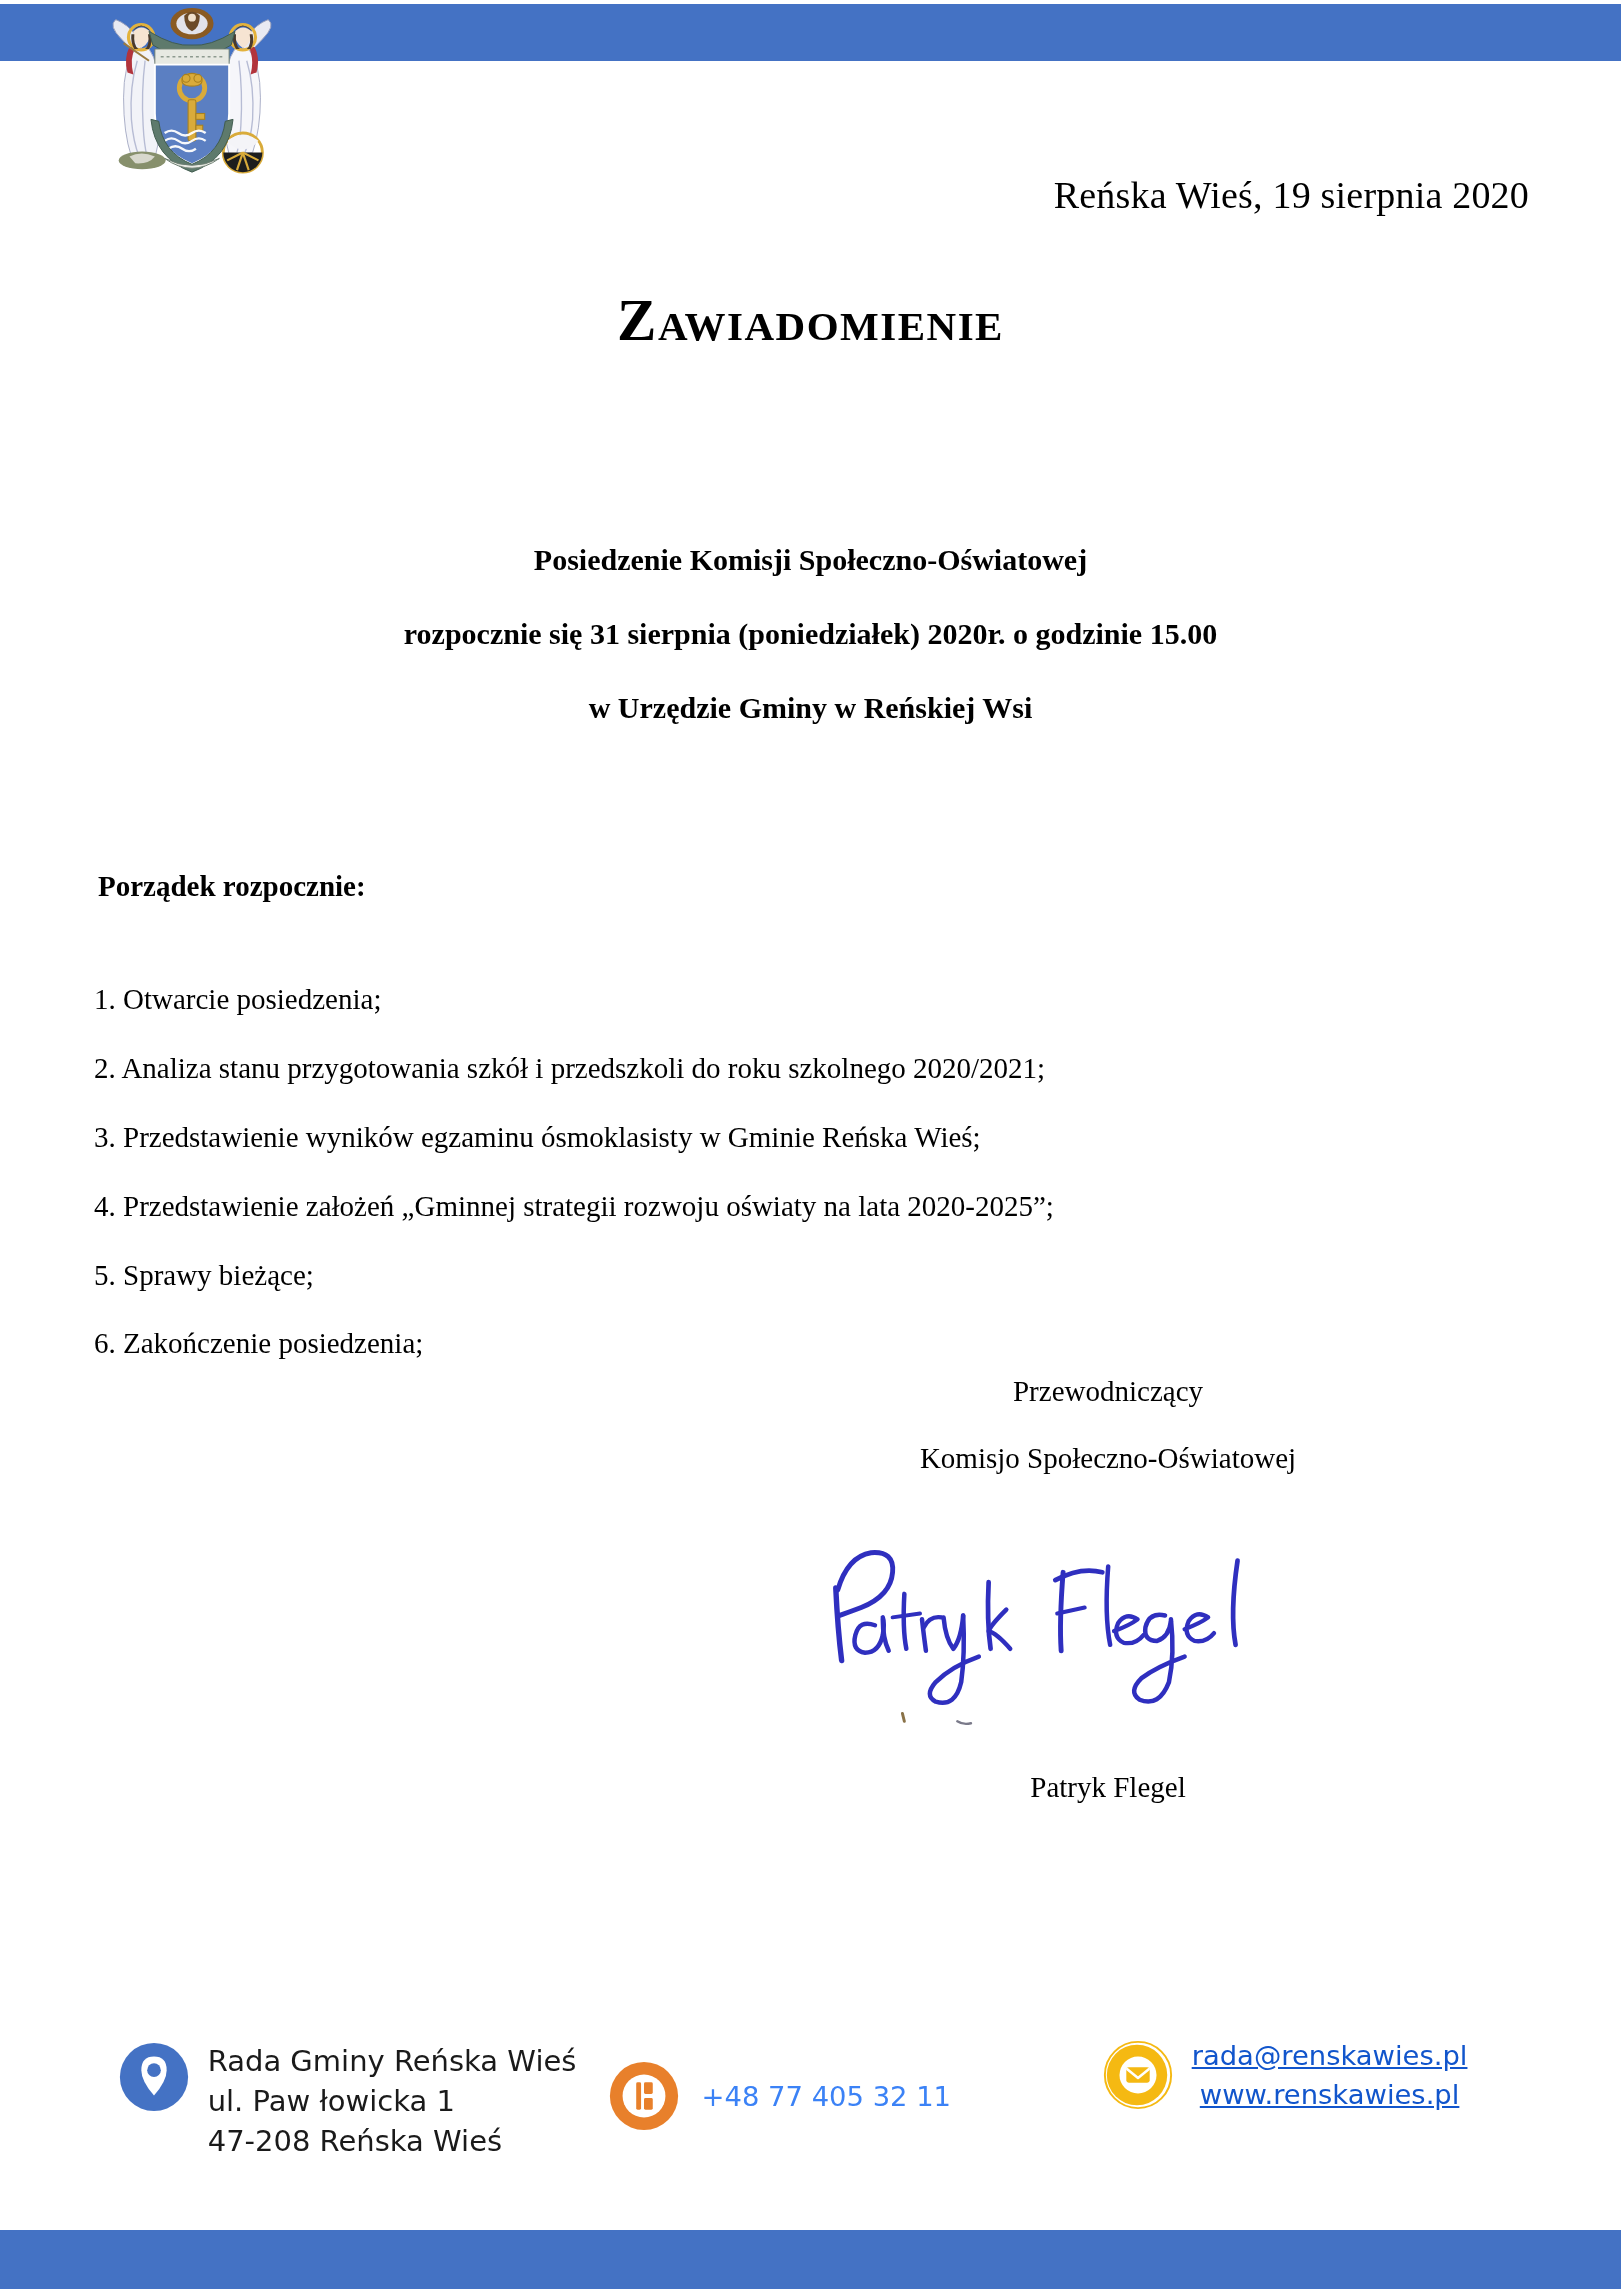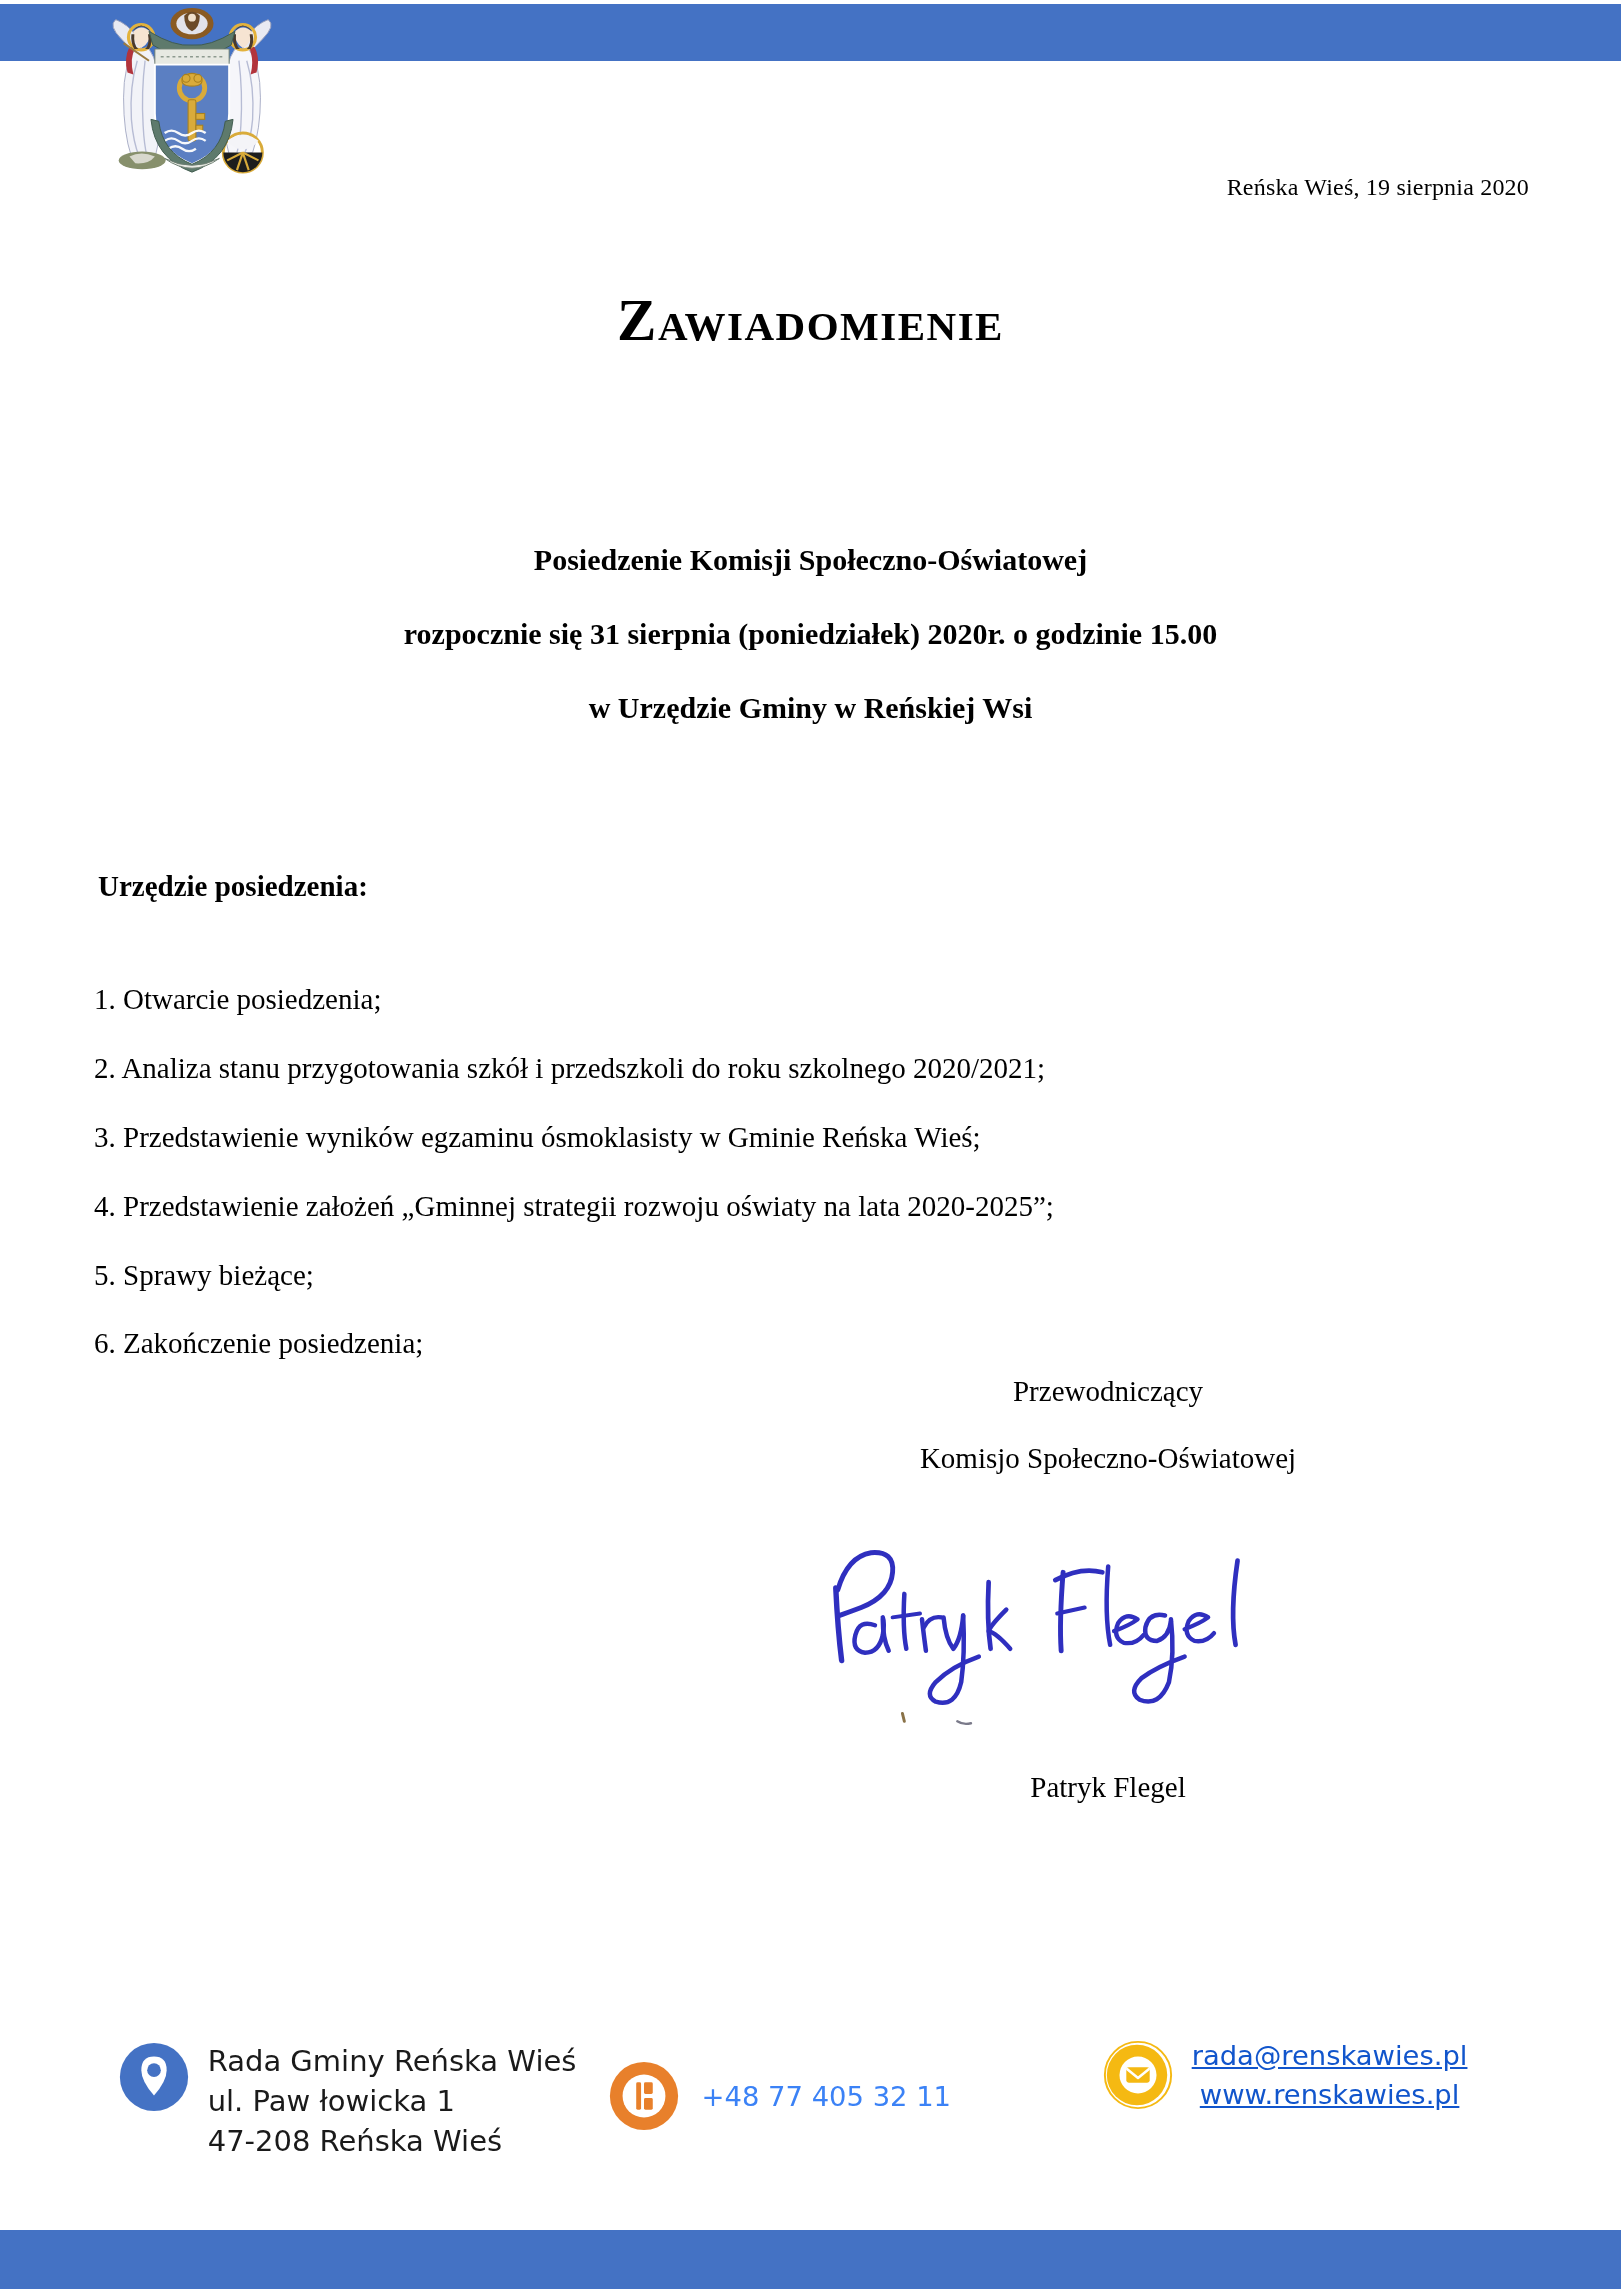--- a/index.html
+++ b/index.html
@@ -49,21 +49,21 @@
   }
   .crest svg { display: block; width: 196px; height: 174px; }
 
   
   .date-line {
     position: absolute;
     left: 0;
     top: 173px;
     width: 1529px;
     text-align: right;
-    font-size: 24px;
+    font-size: 38px;
     line-height: 1.2;
     letter-spacing: 0.2px;
   }
 
   
   .doc-title {
     position: absolute;
     left: 0;
     top: 290px;
     width: 1621px;
@@ -277,21 +277,21 @@
   <div class="date-line">Reńska Wieś, 19 sierpnia 2020</div>
 
   <div class="doc-title">Zawiadomienie</div>
 
   <div class="intro">
     <span class="ln">Posiedzenie Komisji Społeczno-Oświatowej</span>
     <span class="ln">rozpocznie się 31 sierpnia (poniedziałek) 2020r. o godzinie 15.00</span>
     <span class="ln">w  Urzędzie Gminy w Reńskiej Wsi</span>
   </div>
 
-  <div class="agenda-heading">Urzędzie posiedzenia:</div>
+  <div class="agenda-heading">Porządek rozpocznie:</div>
 
   <ul class="agenda-list">
     <li>1. Otwarcie posiedzenia;</li>
     <li>2. Analiza stanu przygotowania szkół i przedszkoli do roku szkolnego 2020/2021;</li>
     <li>3. Przedstawienie wyników egzaminu ósmoklasisty w Gminie Reńska Wieś;</li>
     <li>4. Przedstawienie założeń „Gminnej strategii rozwoju oświaty na lata 2020-2025”;</li>
     <li>5. Sprawy bieżące;</li>
     <li>6. Zakończenie posiedzenia;</li>
   </ul>
 

